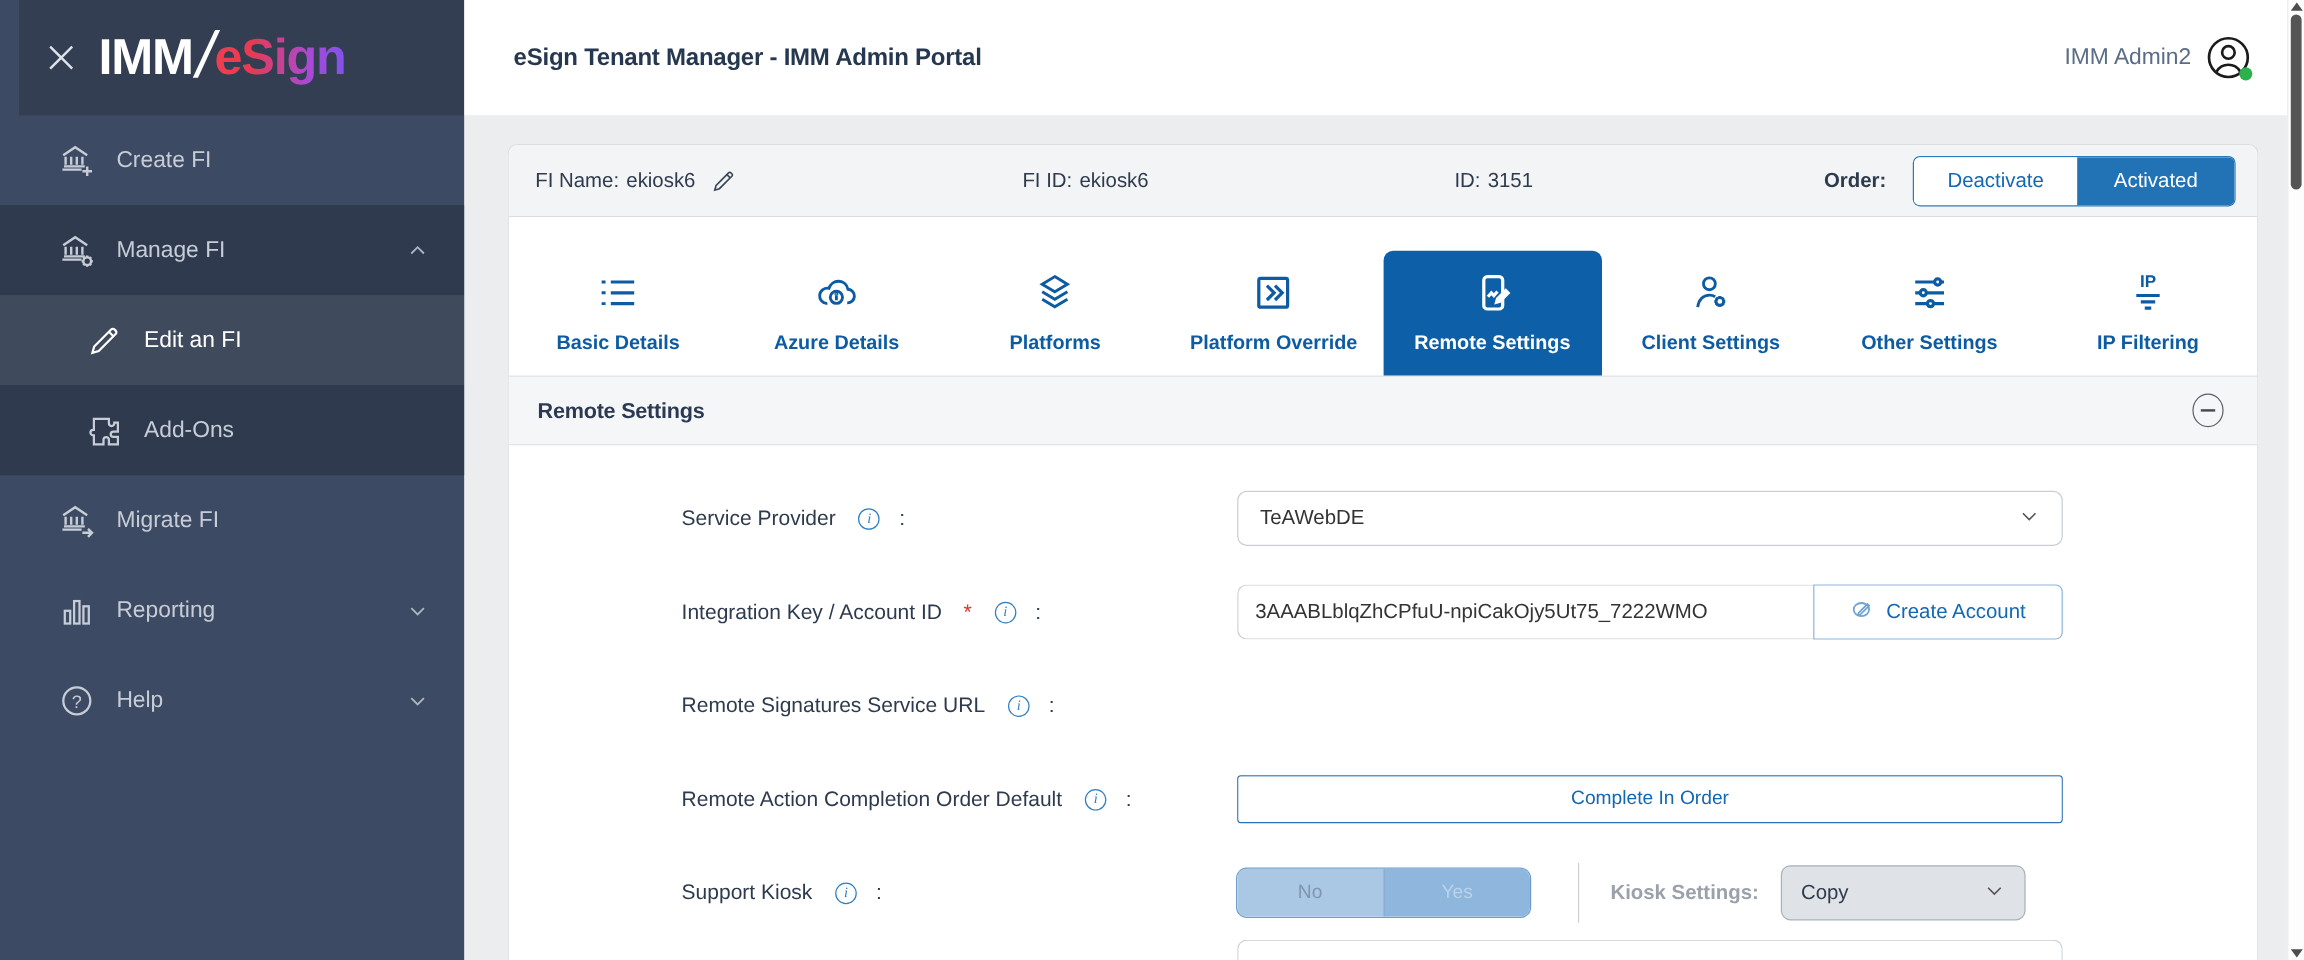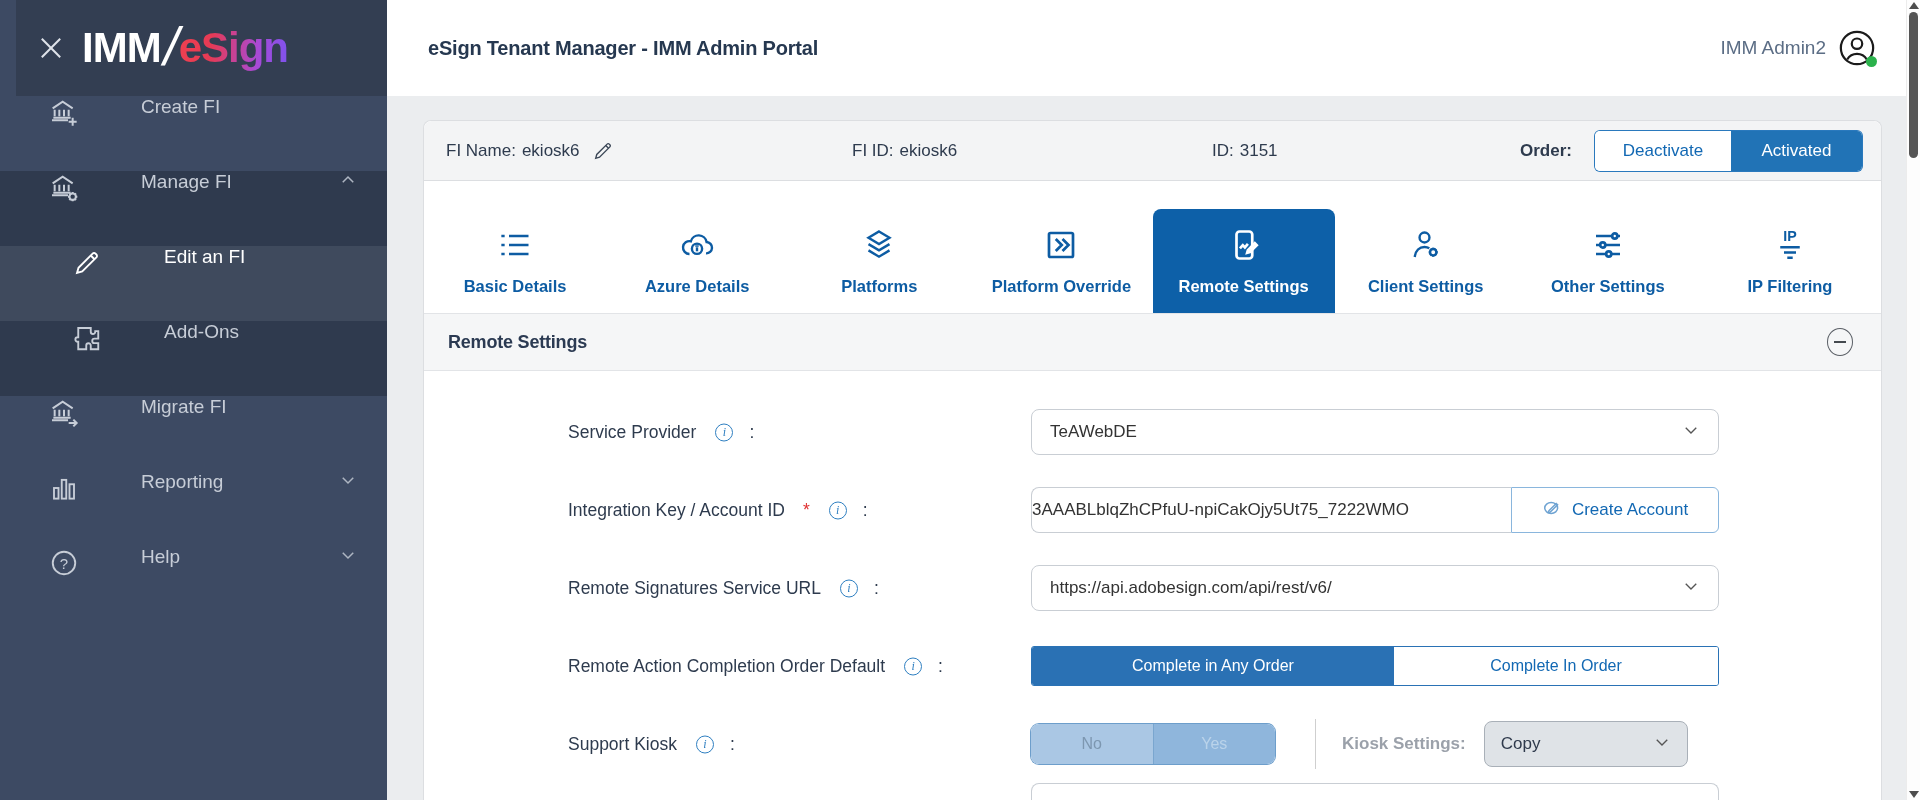--- a/index.html
+++ b/index.html
@@ -12,21 +12,21 @@
   .logo-bar { height:96px; background:#333e52; display:flex; align-items:center; padding:0 18px;margin-left:16px; }
   .close-x { width:34px; height:34px; position:relative; cursor:pointer; margin-right:14px; }
   .close-x::before,.close-x::after { content:""; position:absolute; left:4px; top:16px; width:26px; height:2px; background:#dfe3ea; }
   .close-x::before { transform:rotate(45deg); }
   .close-x::after { transform:rotate(-45deg); }
   .logo { display:flex; align-items:center; font-weight:bold; font-size:42px; letter-spacing:-1px; }
   .logo-imm { color:#ffffff; }
   .logo-slash { color:#ffffff; font-weight:400; font-size:54px; margin:0 1px 0 3px; transform:translateY(-2px); font-style:italic; }
   .logo-esign { background:linear-gradient(95deg,#ef4050 0%,#e63a55 30%,#a84ad6 72%,#7d53ef 100%); -webkit-background-clip:text; background-clip:text; color:transparent; }
   .nav { display:flex; flex-direction:column; }
-  .nav-item { height:75px; display:flex; padding:0 26px 0 47px; color:#c7cdd7; font-size:19px; cursor:pointer; position:relative;gap:44px; }
+  .nav-item { height:75px; display:flex; align-items:center; padding:0 26px 0 47px; color:#c7cdd7; font-size:19px; cursor:pointer; position:relative; }
   .nav-item .icon { width:34px; height:34px; flex:0 0 34px; margin-right:16px; display:flex; align-items:center; justify-content:center; }
   .nav-item svg { stroke:#c7cdd7; }
   .nav-item.dark { background:#2f3a4e; }
   .nav-item.sub { padding-left:70px; background:#2f3a4e; }
   .nav-item.sub.active { background:#3f4a5d; color:#ffffff; }
   .nav-item.sub.active svg { stroke:#ffffff; }
   .chev { position:absolute; right:30px; width:18px; height:18px; }
   .chev svg { stroke:#aeb6c2; }
 
   
@@ -65,21 +65,21 @@
   .form { padding-top:22px; }
   .frow { position:relative; height:78px; }
   .flabel { position:absolute; left:144px; top:50%; transform:translateY(-50%); font-size:17.5px; color:#2e3b4e; display:flex; align-items:center; gap:16px; }
   .req { color:#e03131; margin-left:2px; }
   .info-i { width:18px; height:18px; border:1px solid #2f7fc1; border-radius:50%; color:#2f7fc1; font-size:12px; font-style:italic; font-family:"Liberation Serif", serif; display:inline-flex; align-items:center; justify-content:center; margin-left:3px; cursor:pointer; }
   .fcontrol { position:absolute; left:607px; top:50%; transform:translateY(-50%); width:688px; }
   .select-box { height:46px; border:1px solid #c9ced4; border-radius:8px; background:#fff; display:flex; align-items:center; padding:0 18px; font-size:17px; color:#333; cursor:pointer;justify-content:flex-end; }
   .select-box .carat { margin-left:auto; }
   .carat svg { stroke:#555; }
   .key-wrap { display:flex; width:688px; }
-  .text-input { width:480px; height:46px; border:1px solid #c9ced4; border-right:none; border-radius:8px 0 0 8px; padding:0 0; font-size:17px; color:#333; font-family:inherit; white-space:nowrap; overflow:hidden; display:flex; align-items:center; background:#fff; }
+  .text-input { width:480px; height:46px; border:1px solid #c9ced4; border-right:none; border-radius:8px 0 0 8px; padding:0 14px; font-size:17px; color:#333; font-family:inherit; white-space:nowrap; overflow:hidden; display:flex; align-items:center; background:#fff; }
   .btn-create { width:208px; height:46px; border:1px solid #8ab6dd; border-radius:0 6px 6px 0; background:#fff; color:#1268b3; font-size:17px; display:flex; align-items:center; justify-content:center; gap:8px; cursor:pointer; font-family:inherit; }
   .btn-create svg { stroke:#6ea3d2; }
   .seg-group { display:flex; width:688px; height:40px; border:1px solid #2a72b5; border-radius:3px; overflow:hidden; }
   .seg { flex:1; display:flex; align-items:center; justify-content:center; font-size:16px; cursor:pointer; background:#fff; color:#1268b3; border:none; font-family:inherit; }
   .seg.on { background:#2a71b4; color:#fff; flex:0 0 362px; }
   .kiosk-row .fcontrol { display:flex; align-items:center; }
   .toggle-ny { display:flex; width:244px; height:40px; border-radius:8px; overflow:hidden; box-shadow:0 0 0 1px #6d9ecb; }
   .tg-no { flex:1; background:#aac7e4; color:#7d97b0; font-size:16px; border:none; cursor:pointer; font-family:inherit; border-right:1px solid #7aa6cf; }
   .tg-yes { flex:1; background:#8fb6dc; color:#bad3ea; font-size:16px; border:none; cursor:pointer; font-family:inherit; }
   .vdiv { width:1px; height:50px; background:#cfcfcf; margin:0 0 0 40px; }
@@ -376,41 +376,30 @@
             </div>
           </div>
         </div>
 
         <div class="frow">
           <div class="flabel">
             <span>Remote Signatures Service URL</span>
             <span class="info-i">i</span>
             <span>:</span>
           </div>
-          <div class="fcontrol">
-            <div class="select-box">
-              <span>https://api.adobesign.com/api/rest/v6/</span>
-              <span class="carat">
-                <svg width="18" height="18" viewBox="0 0 24 24" fill="none" stroke-width="1.8">
-                    <path d="M5 9l7 7 7-7"></path>
-                  </svg>
-              </span>
-            </div>
-          </div>
         </div>
 
         <div class="frow">
           <div class="flabel">
             <span>Remote Action Completion Order Default</span>
             <span class="info-i">i</span>
             <span>:</span>
           </div>
           <div class="fcontrol">
             <div class="seg-group">
-              <button class="seg on">Complete in Any Order</button>
               <button class="seg">Complete In Order</button>
             </div>
           </div>
         </div>
 
         <div class="frow kiosk-row">
           <div class="flabel">
             <span>Support Kiosk</span>
             <span class="info-i">i</span>
             <span>:</span>

